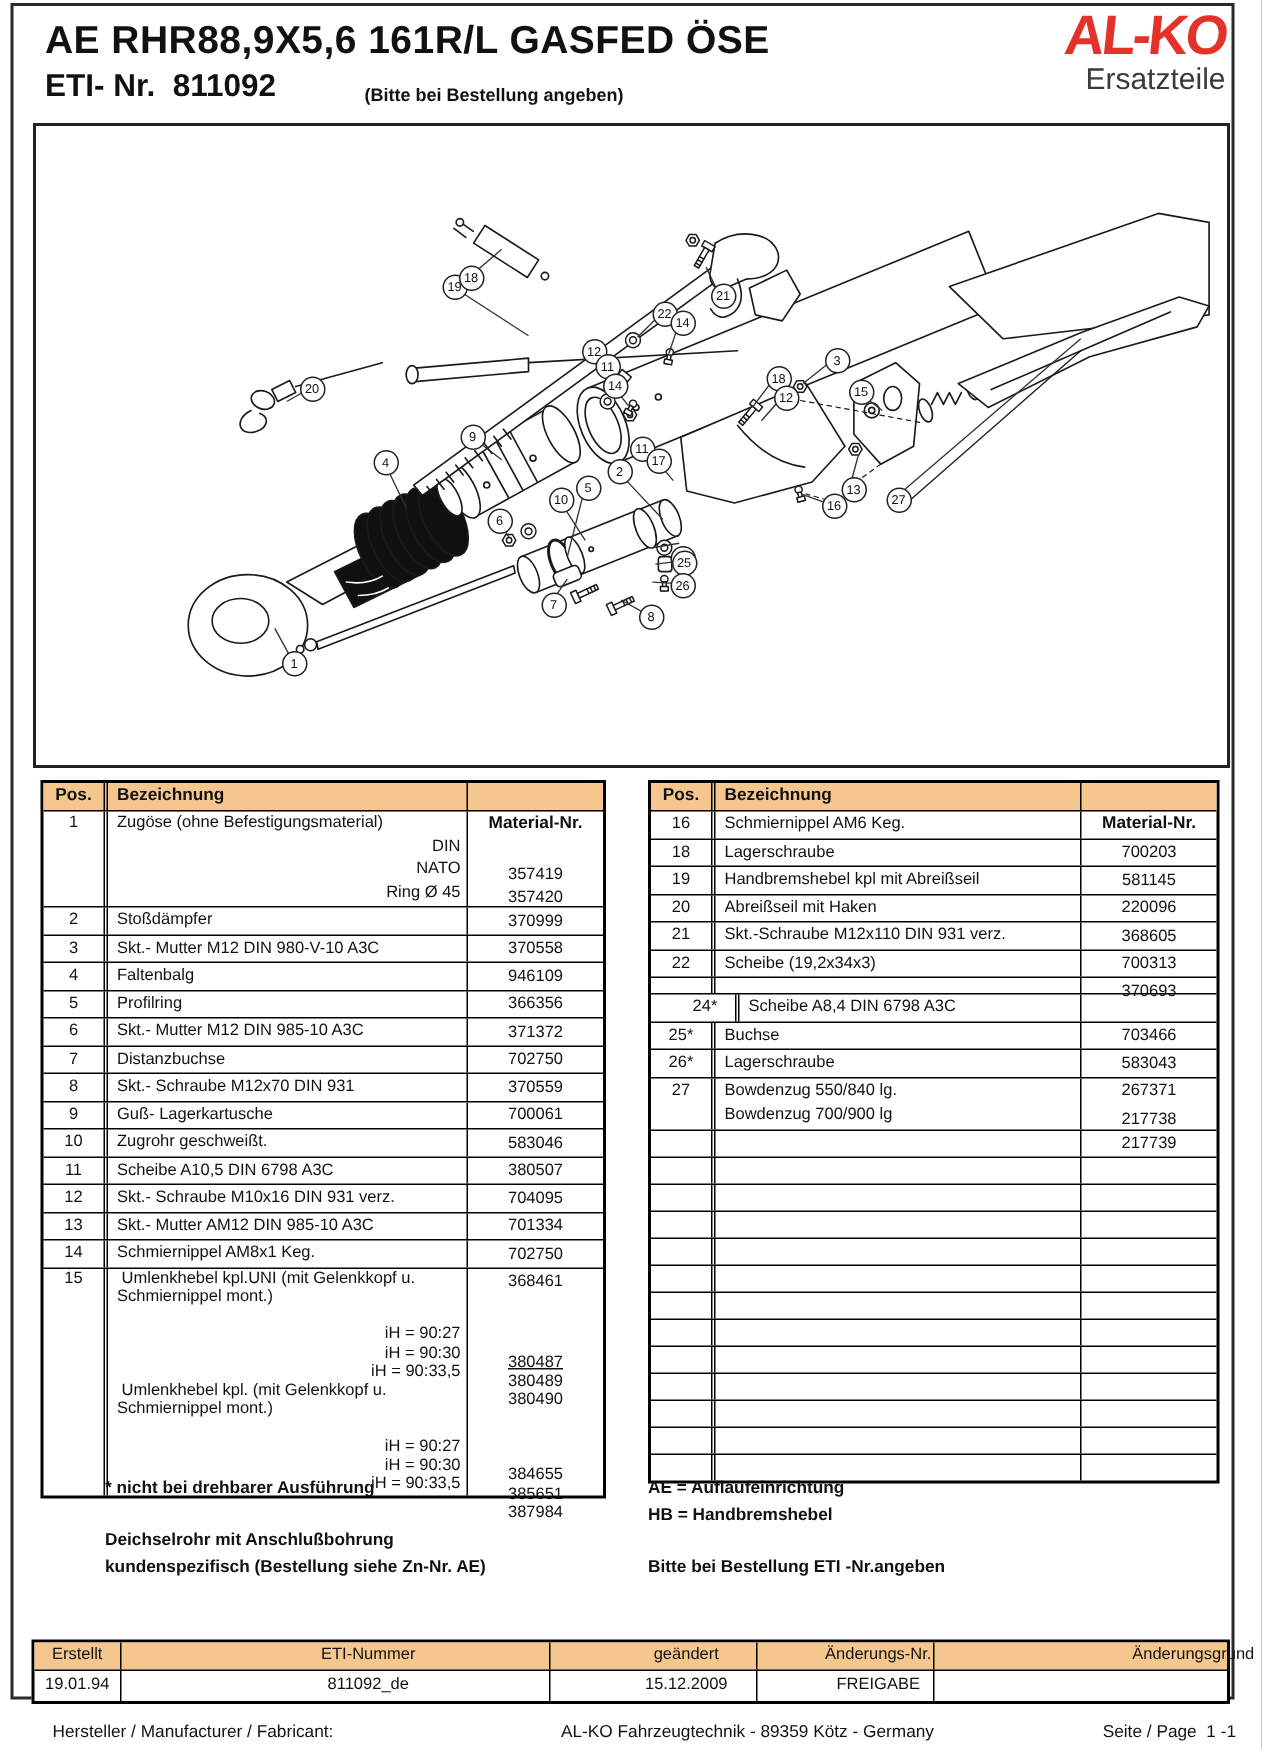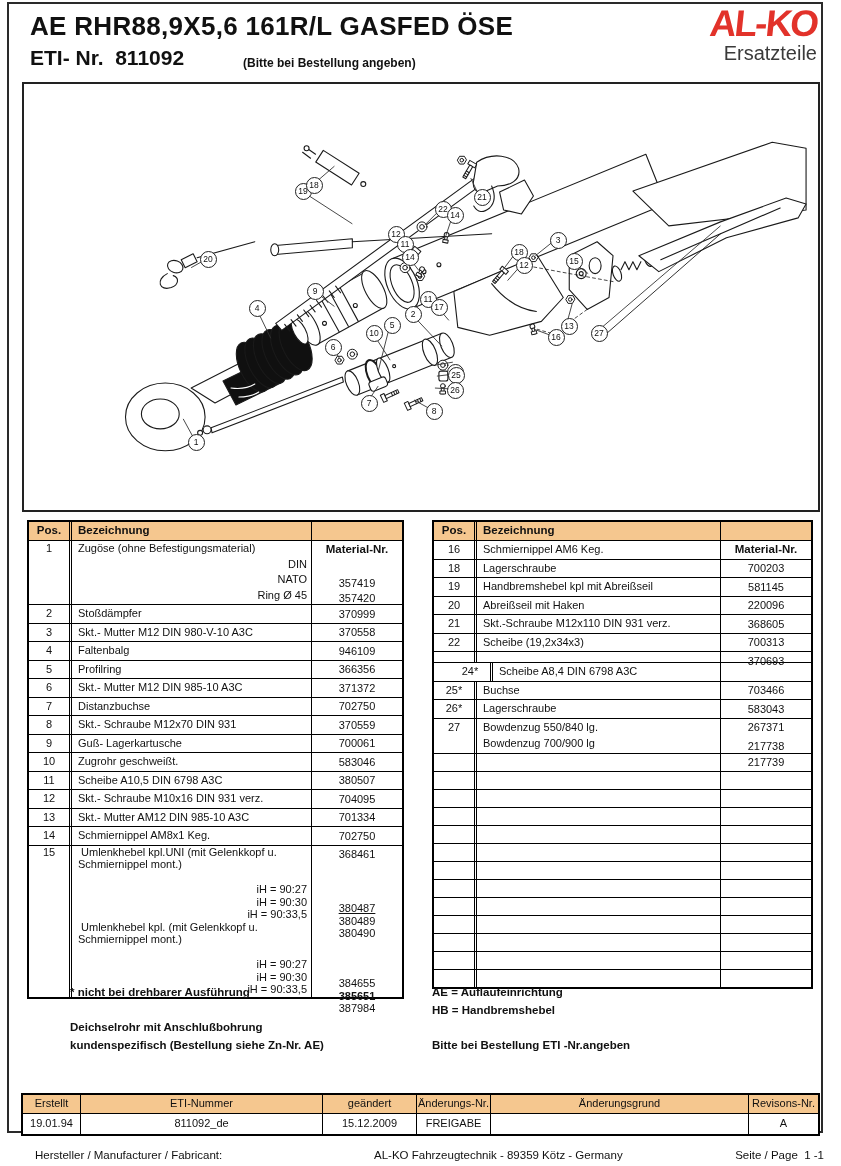--- a/index.html
+++ b/index.html
@@ -40,21 +40,21 @@
   .ln{white-space:pre;overflow:hidden;}
   .ln.ar{text-align:right;}
 
   
   .notes{position:absolute;font-size:11.5px;font-weight:bold;}
   .notes div{height:17.5px;line-height:17.5px;white-space:pre;}
 
   
   .ftable{position:absolute;left:21px;top:1093px;width:799px;border:2px solid #000;
         box-sizing:border-box;font-size:11px;background:#fff;}
-  .frow{display:flex;}
+  .frow{display:flex;gap:44px;}
   .frow.h{font-weight:normal;height:18px;line-height:17px;border-bottom:1px solid #000;}
   .frow.v{height:20px;line-height:19px;}
   .fcell{text-align:center;border-right:1px solid #000;box-sizing:border-box;overflow:hidden;}
   .fcell:last-child{border-right:none;}
 
   .bottom-line{position:absolute;top:1149px;left:0;width:841px;font-size:11.5px;}
   .bottom-line span{position:absolute;white-space:pre;}
 </style>
 </head>
 <body>
@@ -437,21 +437,21 @@
           <div class="ln" style="height: 12.5px; line-height: 12.5px;"></div>
           <div class="ln" style="height: 12.5px; line-height: 12.5px;"></div>
           <div class="ln" style="height: 12.5px; line-height: 12.5px;"></div>
           <div class="ln" style="height: 12.5px; line-height: 12.5px; text-decoration: underline;">380487</div>
           <div class="ln" style="height: 12.5px; line-height: 12.5px;">380489</div>
           <div class="ln" style="height: 12.5px; line-height: 12.5px;">380490</div>
           <div class="ln" style="height: 12.5px; line-height: 12.5px;"></div>
           <div class="ln" style="height: 12.5px; line-height: 12.5px;"></div>
           <div class="ln" style="height: 12.5px; line-height: 12.5px;"></div>
           <div class="ln" style="height: 12.5px; line-height: 12.5px;">384655</div>
-          <div class="ln" style="height: 12.5px; line-height: 12.5px; font-weight: bold;">385651</div>
+          <div class="ln" style="height: 12.5px; line-height: 12.5px;">385651</div>
           <div class="ln" style="height: 12.5px; line-height: 12.5px;">387984</div>
         </div>
       </div>
     </div>
   <div class="ptable" id="rightTable" style="left:432px;width:381px;">
       <div class="hdr" style="background: rgb(245, 199, 143);">
         <div class="c-pos">Pos.</div>
         <div class="c-desc" style="text-align: left;">Bezeichnung</div>
         <div class="c-mat">Material-Nr.</div>
       </div>

